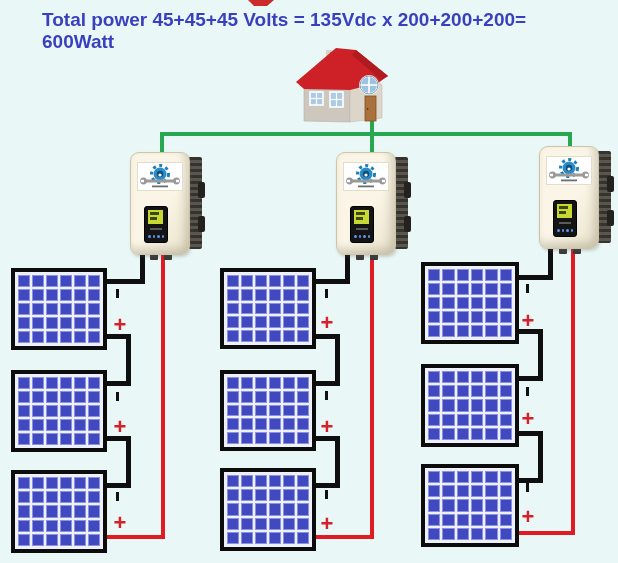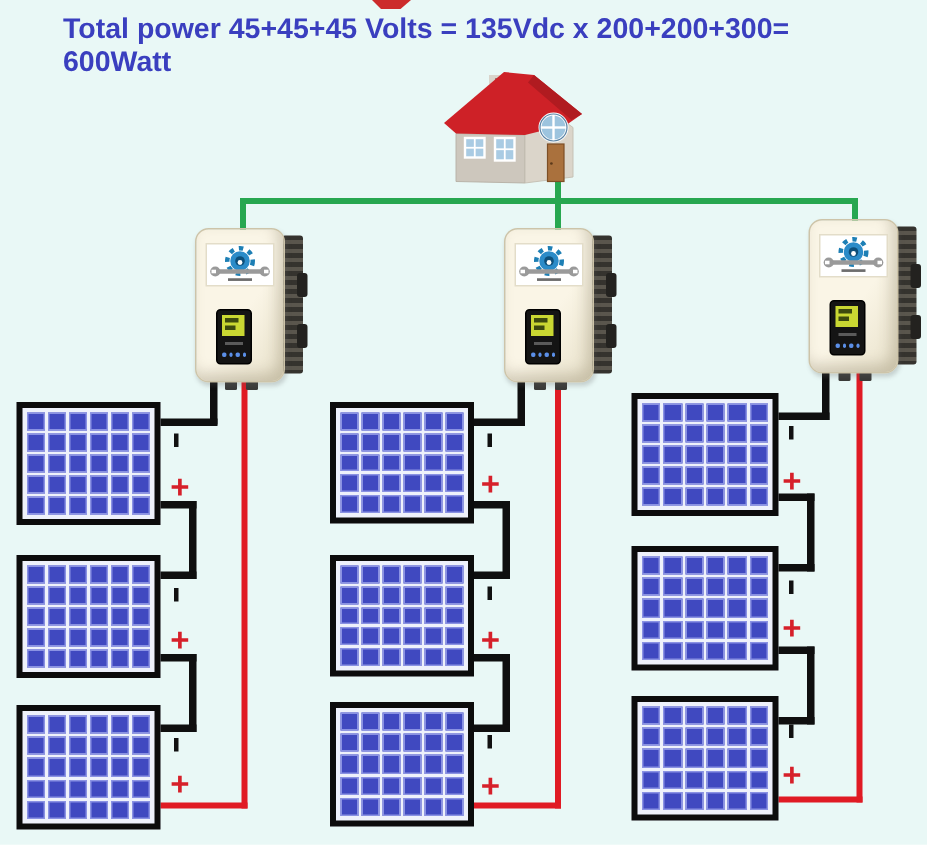--- a/index.html
+++ b/index.html
@@ -44,21 +44,21 @@
   .dot{width:3px;height:3px;background:#5b8fe8;border-radius:50%;}
   
   .house{position:absolute;left:288px;top:44px;width:116px;height:82px;z-index:3;}
   .cutoff{position:absolute;left:246px;top:0;width:30px;height:7px;z-index:5;}
 </style>
 </head>
 <body>
 
 <div class="stage">
 
-  <div class="title">Total power 45+45+45 Volts = 135Vdc x 200+200+300= 600Watt</div>
+  <div class="title">Total power 45+45+45 Volts = 135Vdc x 200+200+200= 600Watt</div>
 
   <svg class="cutoff" viewBox="0 0 30 7">
     <polygon points="2,0 28,0 21,6 8,6" fill="#cc2b2b"></polygon>
   </svg>
 
   <div class="wire green" style="left:160px;top:132px;width:412px;height:4px;"></div>
   <div class="wire green" style="left:160px;top:132px;width:4px;height:23px;"></div>
   <div class="wire green" style="left:370px;top:118px;width:4px;height:37px;"></div>
   <div class="wire green" style="left:568px;top:132px;width:4px;height:17px;"></div>
 

